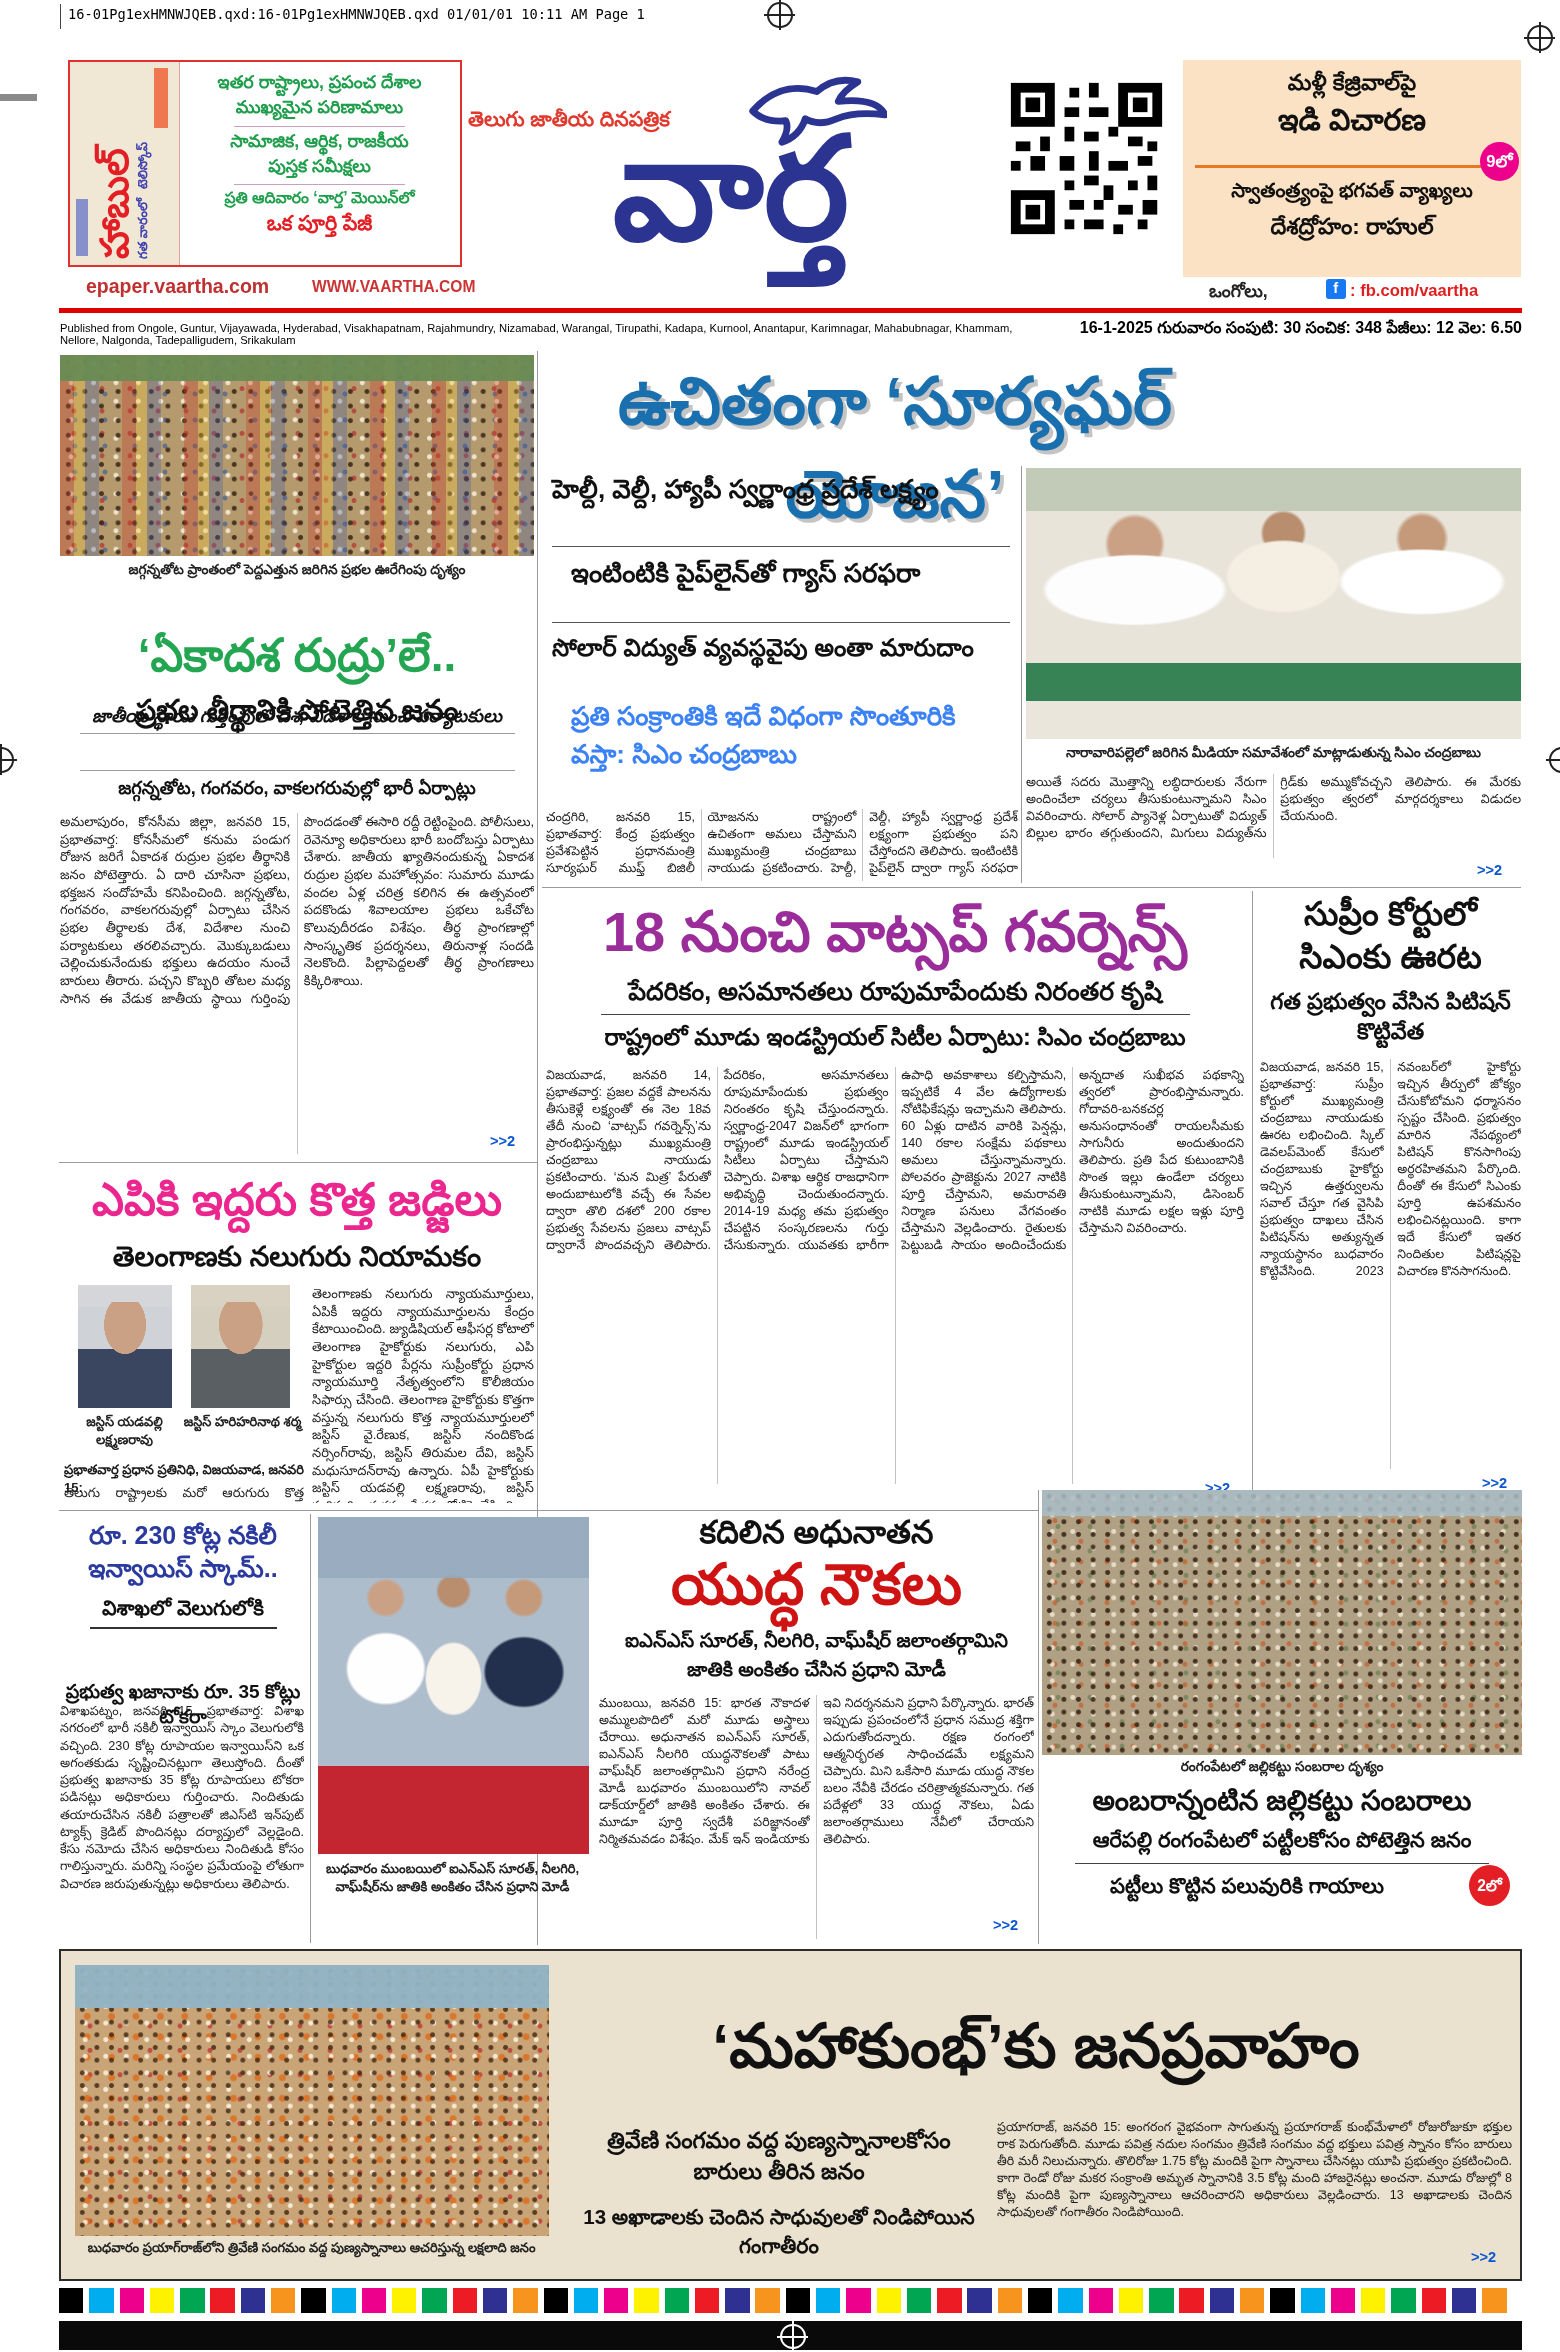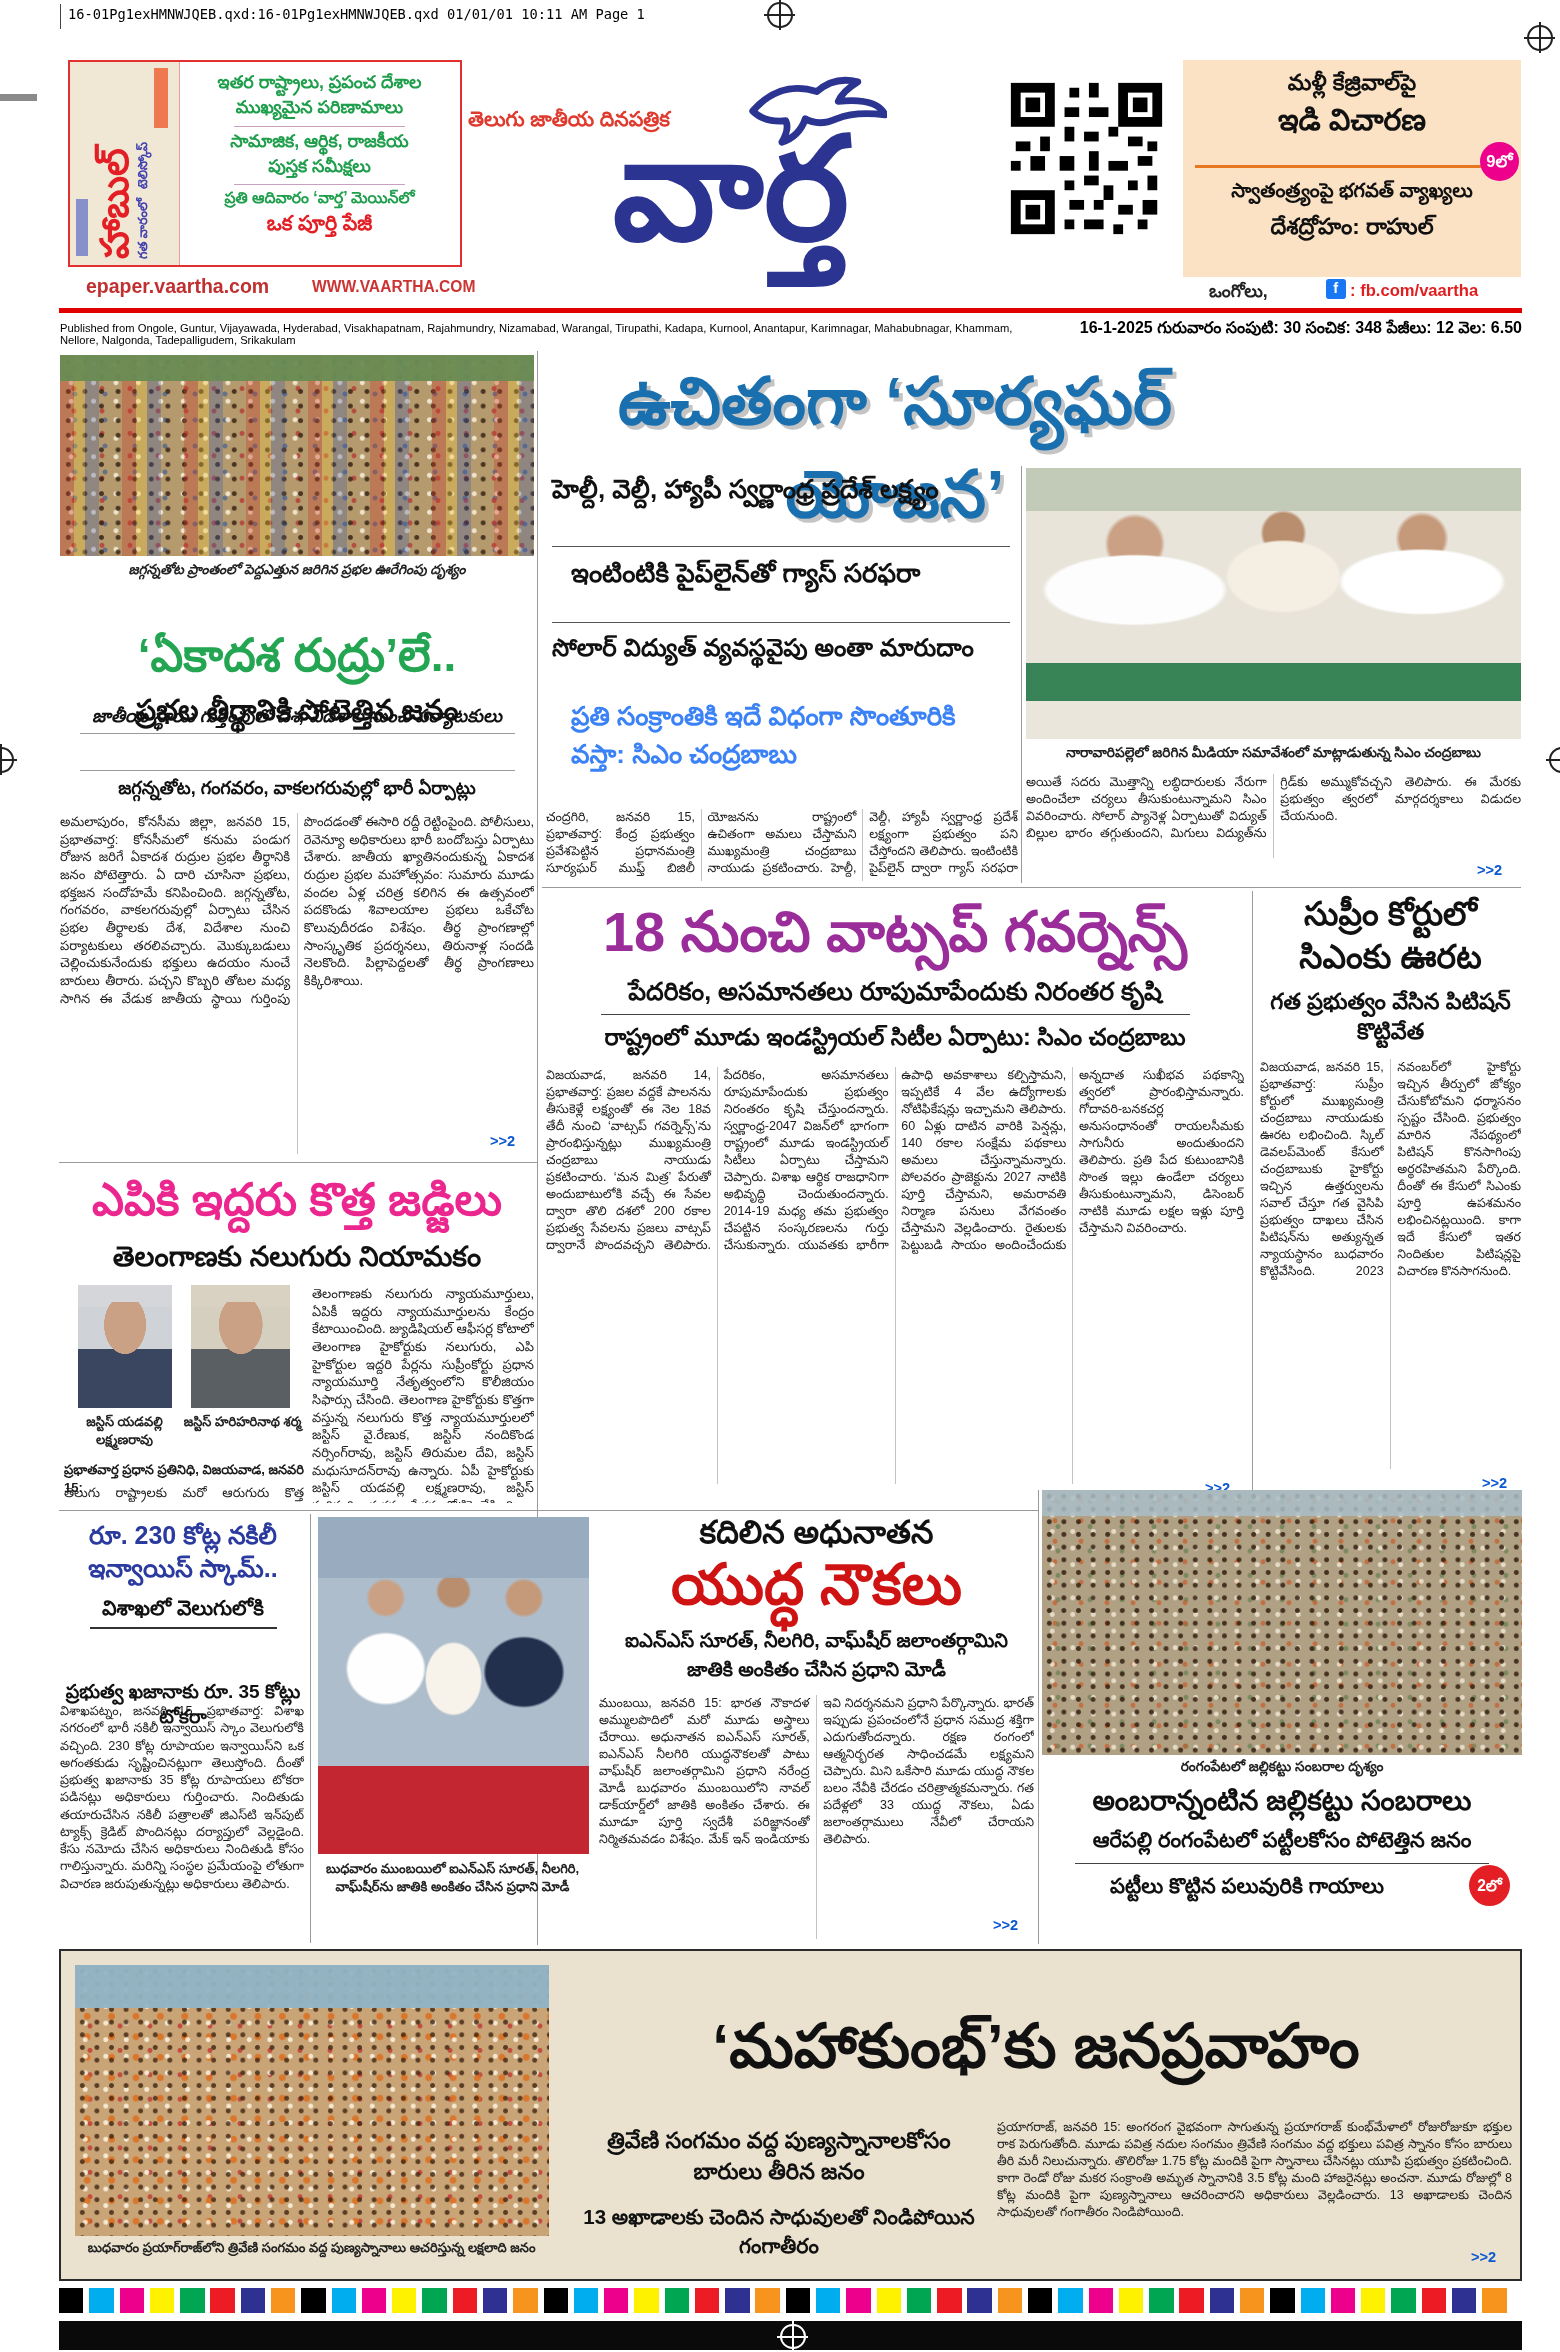--- a/index.html
+++ b/index.html
@@ -181,21 +181,21 @@
   <div class="vline abs" style="left:537px;top:351px;height:1594px;"></div>
   <div class="vline abs" style="left:1021px;top:466px;height:417px;"></div>
   <div class="vline abs" style="left:1252px;top:891px;height:609px;"></div>
   <div class="vline abs" style="left:1038px;top:1490px;height:454px;"></div>
   <div class="vline abs" style="left:310px;top:1514px;height:429px;"></div>
   <div class="hline abs" style="left:59px;top:1162px;width:479px;"></div>
   <div class="hline abs" style="left:542px;top:887px;width:979px;"></div>
   <div class="hline abs" style="left:59px;top:1510px;width:979px;"></div>
 
   <div class="abs photo ph-crowd" style="left:60px;top:355px;width:474px;height:201px;"></div>
-  <div class="abs c caption" style="left:60px;top:562px;width:474px;font-style:italic;">జగ్గన్నతోట ప్రాంతంలో పెద్దఎత్తున జరిగిన ప్రభల ఊరేగింపు దృశ్యం</div>
+  <div class="abs c caption" style="left:60px;top:562px;width:474px;">జగ్గన్నతోట ప్రాంతంలో పెద్దఎత్తున జరిగిన ప్రభల ఊరేగింపు దృశ్యం</div>
   <div class="abs c b" style="left:60px;top:628px;width:474px;font-size:46px;color:#23a552;">‘ఏకాదశ రుద్రు’లే..</div>
   <div class="abs c b" style="left:60px;top:694px;width:474px;font-size:29px;color:#111;">ప్రభల తీర్థానికి పోటెత్తిన జనం</div>
   <div class="hline abs" style="left:80px;top:733px;width:435px;"></div>
   <div class="abs c b" style="left:60px;top:706px;width:474px;font-size:18px;color:#111;font-style:italic;">జాతీయ స్థాయి గుర్తింపుతో దేశ, విదేశాల నుంచి పర్యాటకులు</div>
   <div class="hline abs" style="left:80px;top:770px;width:435px;"></div>
   <div class="abs c b" style="left:60px;top:778px;width:474px;font-size:18px;color:#111;">జగ్గన్నతోట, గంగవరం, వాకలగరువుల్లో భారీ ఏర్పాట్లు</div>
   <div class="abs j ov cols2 body-txt" style="left:60px;top:813px;width:474px;height:341px;">అమలాపురం, కోనసీమ జిల్లా, జనవరి 15, ప్రభాతవార్త: కోనసీమలో కనుమ పండుగ రోజున జరిగే ఏకాదశ రుద్రుల ప్రభల తీర్థానికి జనం పోటెత్తారు. ఏ దారి చూసినా ప్రభలు, భక్తజన సందోహమే కనిపించింది. జగ్గన్నతోట, గంగవరం, వాకలగరువుల్లో ఏర్పాటు చేసిన ప్రభల తీర్థాలకు దేశ, విదేశాల నుంచి పర్యాటకులు తరలివచ్చారు. మొక్కుబడులు చెల్లించుకునేందుకు భక్తులు ఉదయం నుంచే బారులు తీరారు. పచ్చని కొబ్బరి తోటల మధ్య సాగిన ఈ వేడుక జాతీయ స్థాయి గుర్తింపు పొందడంతో ఈసారి రద్దీ రెట్టింపైంది. పోలీసులు, రెవెన్యూ అధికారులు భారీ బందోబస్తు ఏర్పాటు చేశారు. జాతీయ ఖ్యాతినందుకున్న ఏకాదశ రుద్రుల ప్రభల మహోత్సవం: సుమారు మూడు వందల ఏళ్ల చరిత్ర కలిగిన ఈ ఉత్సవంలో పదకొండు శివాలయాల ప్రభలు ఒకేచోట కొలువుదీరడం విశేషం. తీర్థ ప్రాంగణాల్లో సాంస్కృతిక ప్రదర్శనలు, తిరునాళ్ల సందడి నెలకొంది. పిల్లాపెద్దలతో తీర్థ ప్రాంగణాలు కిక్కిరిశాయి.</div>
   <div class="abs jump" style="left:490px;top:1133px;">&gt;&gt;2</div>
 
   <div class="abs c b" style="left:60px;top:1174px;width:474px;font-size:45px;color:#ec268f;">ఎపికి ఇద్దరు కొత్త జడ్జిలు</div>

